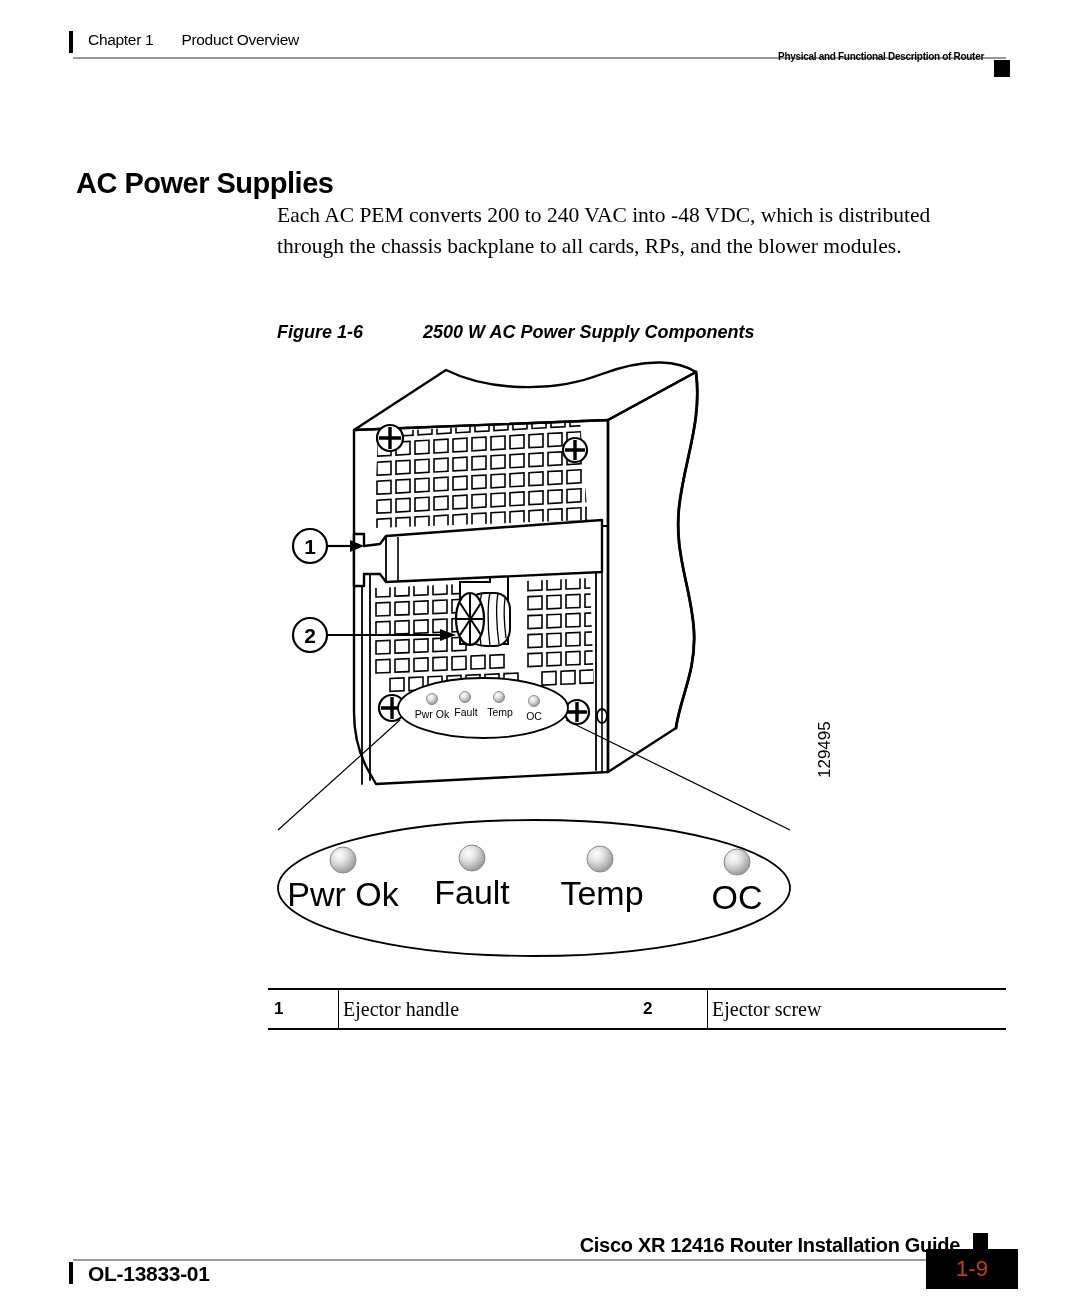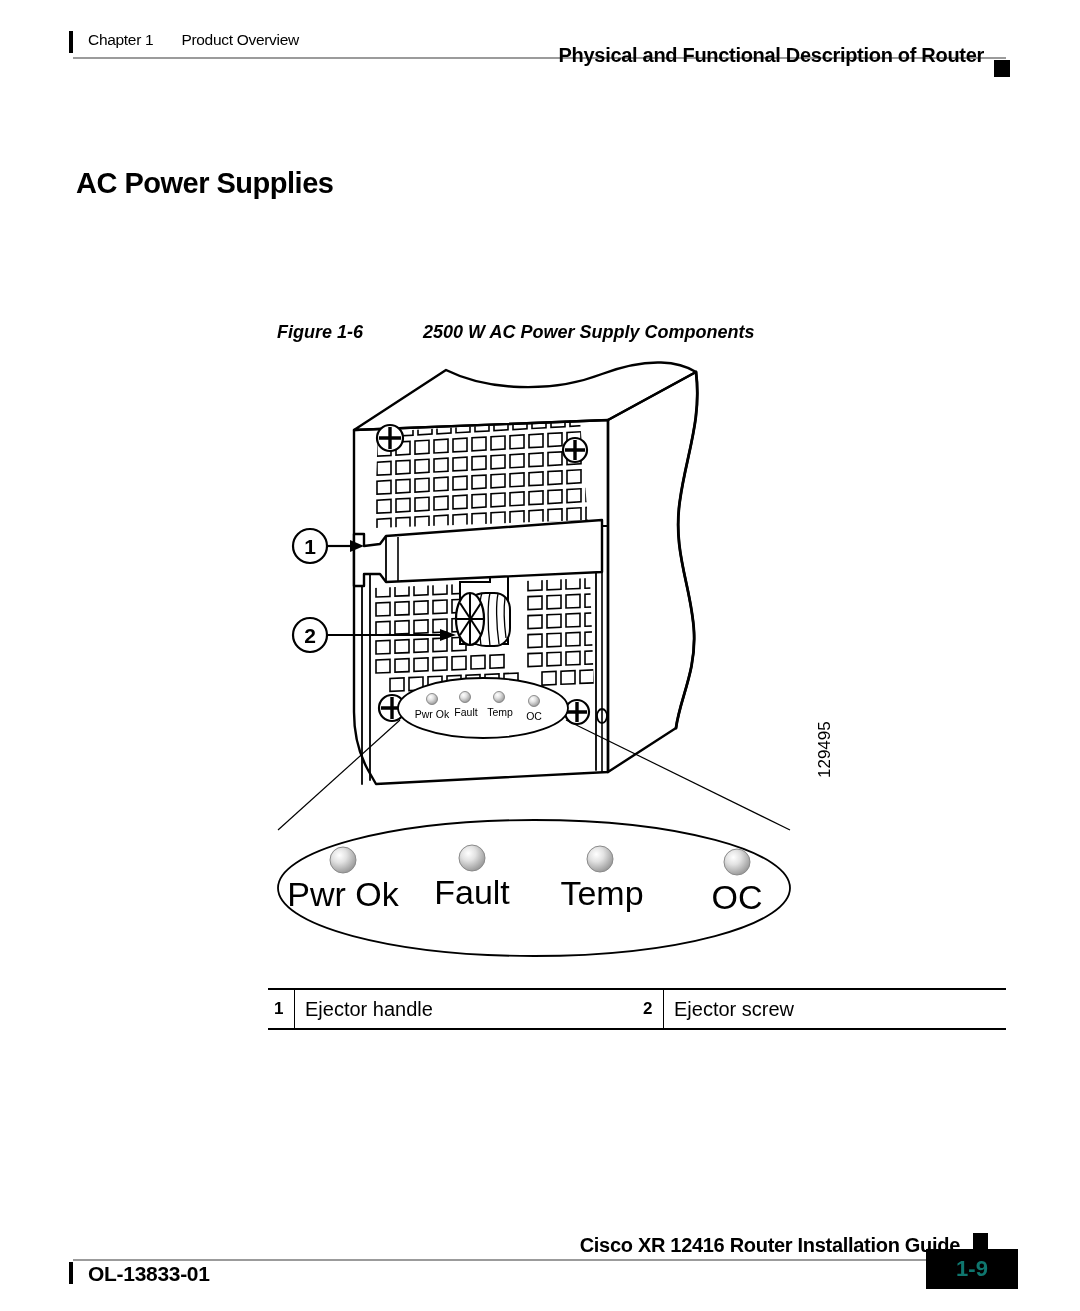--- a/index.html
+++ b/index.html
@@ -42,24 +42,24 @@
     margin-left: 28px;
   }
   .hdr-rule {
     position: absolute;
     left: 73px; top: 57px;
     width: 933px; height: 2px;
     background: #9b9b9b;
   }
   .hdr-right {
     position: absolute;
-    right: 96px; top: 44px;
+    right: 96px; top: 51px;
     font-family: "Liberation Sans", sans-serif;
     font-weight: bold;
-    font-size: 20px;
+    font-size: 10px;
     letter-spacing: -0.3px;
     white-space: nowrap;
   }
   .hdr-square {
     position: absolute;
     right: 70px; top: 60px;
     width: 16px; height: 17px;
     background: #000;
   }
 
@@ -138,25 +138,26 @@
     font-family: "Liberation Sans", sans-serif;
     font-weight: bold;
     font-size: 17px;
     padding-left: 6px;
     box-sizing: border-box;
   }
   .legend-cell-txt {
     flex: 1;
     display: flex;
     align-items: center;
-    font-family: Liberation Sans, sans-serif;
+    font-family: Liberation Serif, serif;
     font-size: 20px;
-    padding-left: 10px;
+    padding-left: 4px;
     border-left: 1.5px solid #000;
     box-sizing: border-box;
+    margin-left: 44px;
   }
   .ftr-guide {
     position: absolute;
     right: 120px; top: 1234px;
     font-family: "Liberation Sans", sans-serif;
     font-weight: bold;
     font-size: 20px;
     letter-spacing: -0.3px;
     white-space: nowrap;
   }
@@ -185,23 +186,23 @@
     font-weight: bold;
     font-size: 21px;
     letter-spacing: -0.3px;
     white-space: nowrap;
   }
   .ftr-pagebox {
     position: absolute;
     right: 62px; top: 1249px;
     width: 92px; height: 40px;
     background: #000;
-    color: #0f766e;
-    font-family: "Liberation Sans", sans-serif;
-    font-weight: bold;
+    color: #c2410c;
+    font-family: "Liberation Sans", sans-serif;
+    font-weight: normal;
     font-size: 22px;
     display: flex;
     align-items: center;
     justify-content: center;
   }
 </style>
 </head>
 <body>
 
 <div class="page-header">
@@ -210,20 +211,21 @@
     <span>Chapter 1</span><span class="hdr-chapter-title">Product Overview</span>
   </div>
   <div class="hdr-rule"></div>
   <div class="hdr-right">Physical and Functional Description of Router</div>
   <div class="hdr-square"></div>
 </div>
 
 <h1 class="section-heading">AC Power Supplies</h1>
 
 <div class="body-block">
+  <p class="body-para">Each AC PEM converts 200 to 240 VAC into -48 VDC, which is distributed through the chassis backplane to all cards, RPs, and the blower modules.</p>
 </div>
 
 <div class="fig-caption">
   <span>Figure 1-6</span><span class="fig-cap-title">2500 W AC Power Supply Components</span>
 </div>
 
 <div class="figure-art">
 <svg width="620" height="610" viewBox="0 0 620 610" xmlns="http://www.w3.org/2000/svg">
   <defs>
     <radialGradient id="ledGrad" cx="36%" cy="32%" r="68%">

